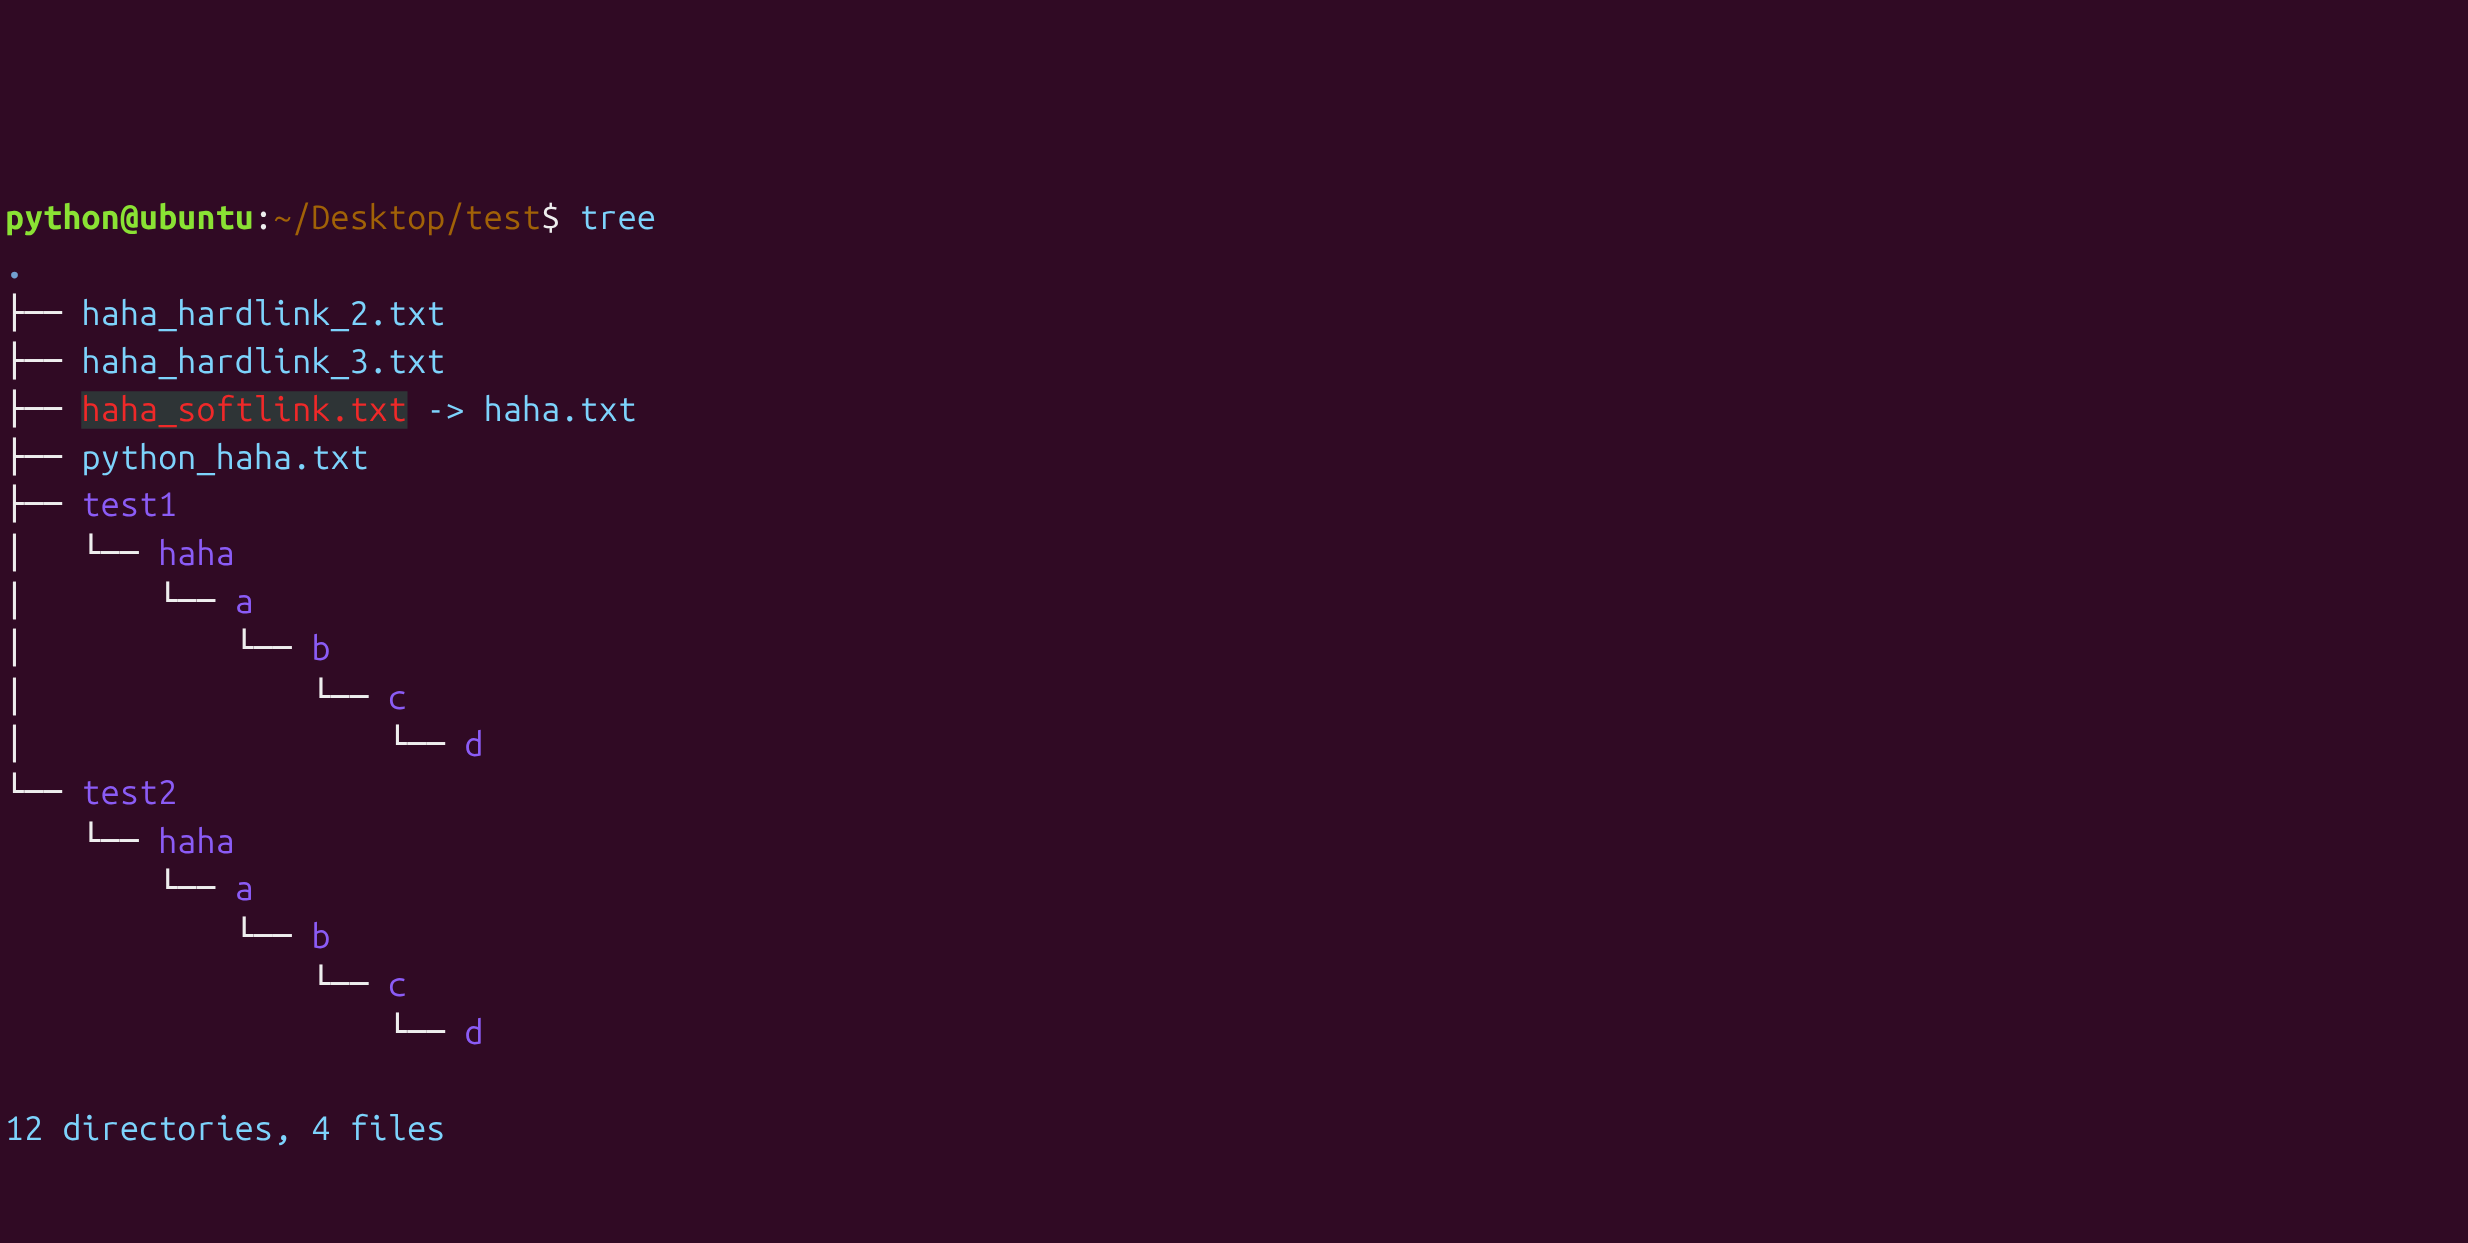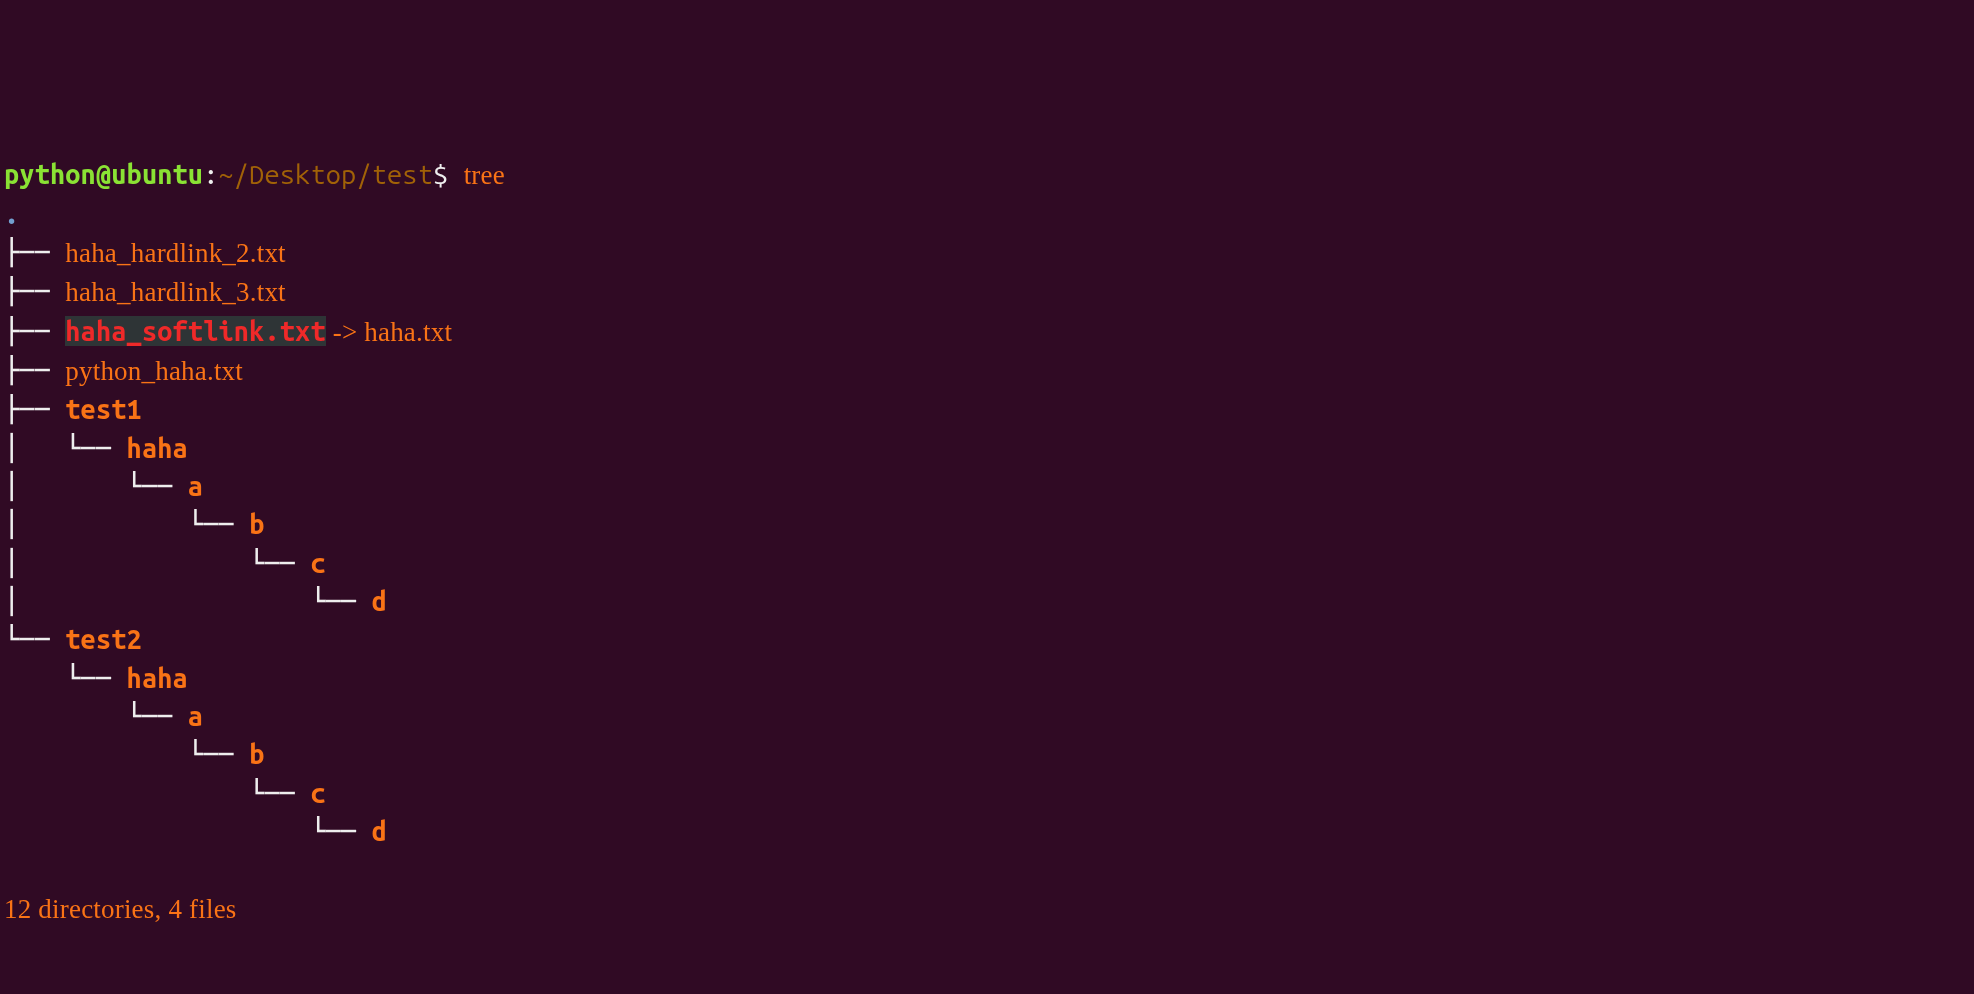--- a/index.html
+++ b/index.html
@@ -13,24 +13,24 @@
       white-space: pre;
       letter-spacing: 0.2px;
       width: 1974px;
       height: 994px;
       overflow: hidden;
     }
     .user  { color: #8ae234; font-weight: bold; text-align: right; }
     .colon { color: #eeeeee; }
     .path  { color: #a16207; font-weight: normal; }
     .prompt{ color: #eeeeee; }
-    .dir   { color: #f97316; font-weight: bold; }
+    .dir   { color: #8b5cf6; font-weight: normal; }
     .root  { color: #729fcf; font-weight: bold; }
-    .bad   { color: #ef2929; background: #2e3436; font-weight: bold; }
-    .plain { color: #f97316; font-family: Liberation Serif, serif; }
+    .bad   { color: #ef2929; background: #2e3436; font-weight: normal; }
+    .plain { color: #7dd3fc; }
     .branch{ color: #eeeeee; }
   </style>
 </head>
 <body>
 
 
 
 <div id="term"><div><span class="user">python@ubuntu</span><span class="colon">:</span><span class="path">~/Desktop/test</span><span class="prompt">$ </span><span class="plain">tree</span></div><div><span class="root">.</span></div><div><span class="branch">├── </span><span class="plain">haha_hardlink_2.txt</span></div><div><span class="branch">├── </span><span class="plain">haha_hardlink_3.txt</span></div><div><span class="branch">├── </span><span class="bad">haha_softlink.txt</span><span class="plain"> -&gt; </span><span class="plain">haha.txt</span></div><div><span class="branch">├── </span><span class="plain">python_haha.txt</span></div><div><span class="branch">├── </span><span class="dir">test1</span></div><div><span class="branch">│   └── </span><span class="dir">haha</span></div><div><span class="branch">│       └── </span><span class="dir">a</span></div><div><span class="branch">│           └── </span><span class="dir">b</span></div><div><span class="branch">│               └── </span><span class="dir">c</span></div><div><span class="branch">│                   └── </span><span class="dir">d</span></div><div><span class="branch">└── </span><span class="dir">test2</span></div><div><span class="branch">    └── </span><span class="dir">haha</span></div><div><span class="branch">        └── </span><span class="dir">a</span></div><div><span class="branch">            └── </span><span class="dir">b</span></div><div><span class="branch">                └── </span><span class="dir">c</span></div><div><span class="branch">                    └── </span><span class="dir">d</span></div><div>&nbsp;</div><div><span class="plain">12 directories, 4 files</span></div></div>
 
 

